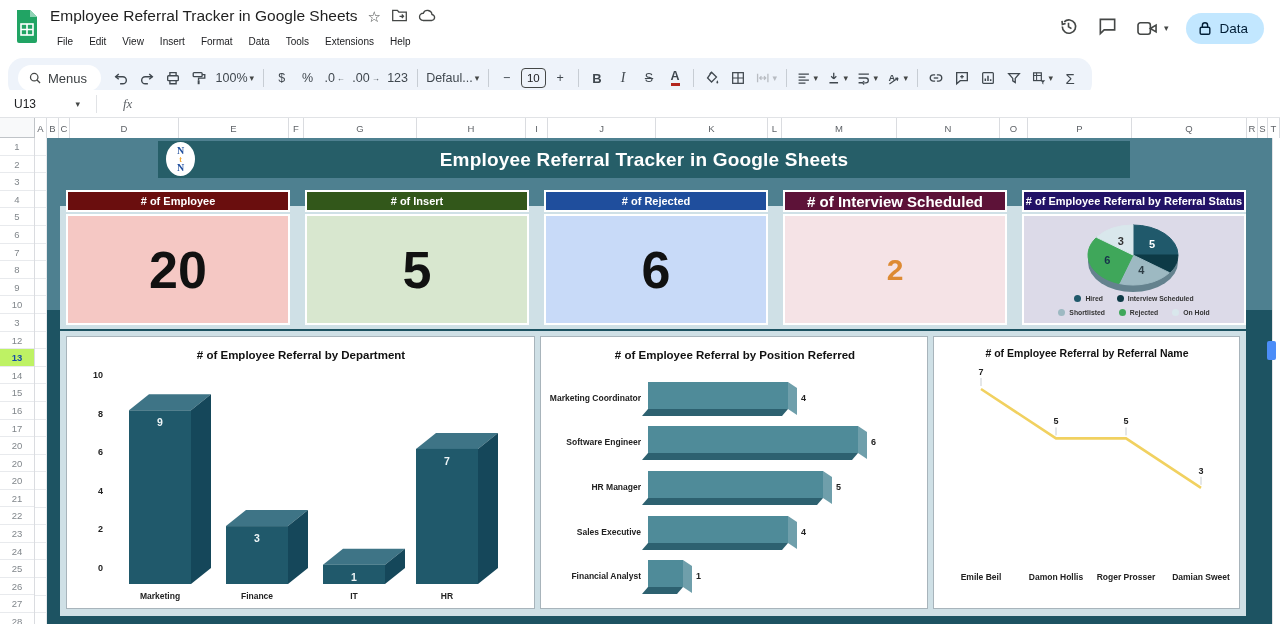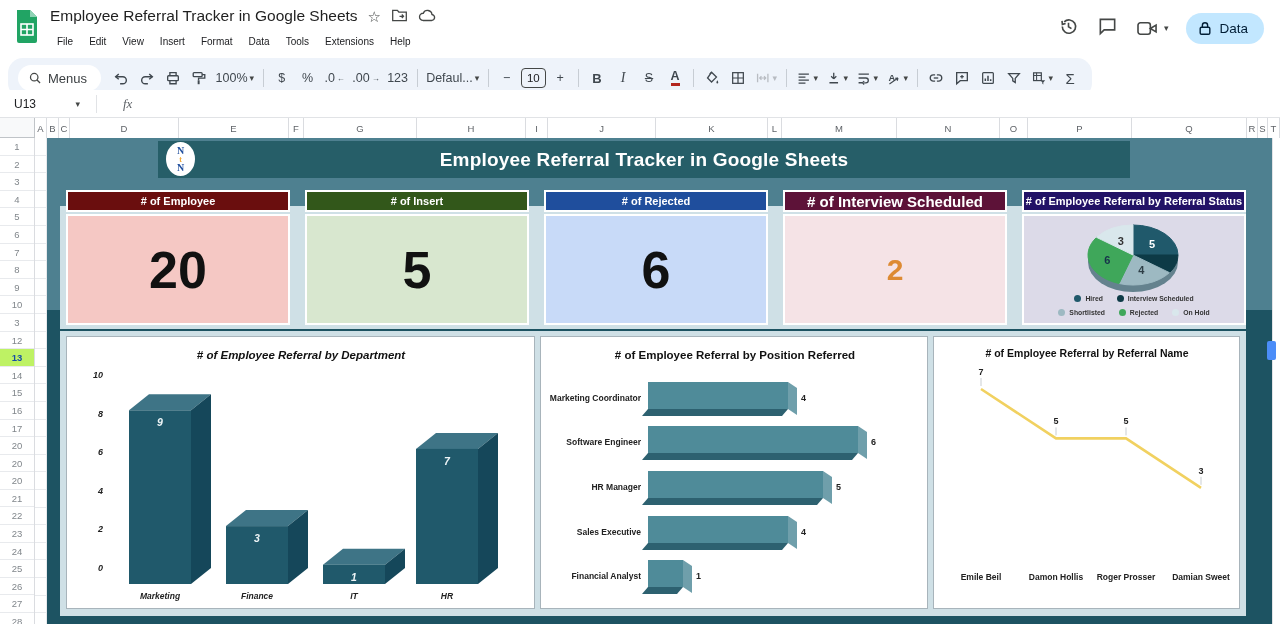--- a/index.html
+++ b/index.html
@@ -412,21 +412,21 @@
           <span class="legend-item">
             <span class="legend-dot" style="background: rgb(63, 167, 90);"></span>
             <span>Rejected</span>
           </span>
           <span class="legend-item">
             <span class="legend-dot" style="background: rgb(217, 231, 236);"></span>
             <span>On Hold</span>
           </span>
         </div></div>
 
-    <div class="chart-card" style="left:66px;top:336px;width:469px;height:273px;font-style:italic;">
+    <div class="chart-card" style="left:66px;top:336px;width:469px;height:273px;">
       <svg id="svg-dept" width="469" height="273">
           <text class="tT" x="234" y="22" text-anchor="middle"># of Employee Referral by Department</text>
           <text class="tick" x="36" y="41" text-anchor="end">10</text>
           <text class="tick" x="36" y="79.6" text-anchor="end">8</text>
           <text class="tick" x="36" y="118.19999999999999" text-anchor="end">6</text>
           <text class="tick" x="36" y="156.8" text-anchor="end">4</text>
           <text class="tick" x="36" y="195.4" text-anchor="end">2</text>
           <text class="tick" x="36" y="234" text-anchor="end">0</text>
           <polygon points="62,73.29999999999998 82,57.29999999999998 144,57.29999999999998 124,73.29999999999998" fill="#3e7486"></polygon>
           <polygon points="124,73.29999999999998 144,57.29999999999998 144,231 124,247" fill="#15475a"></polygon>

